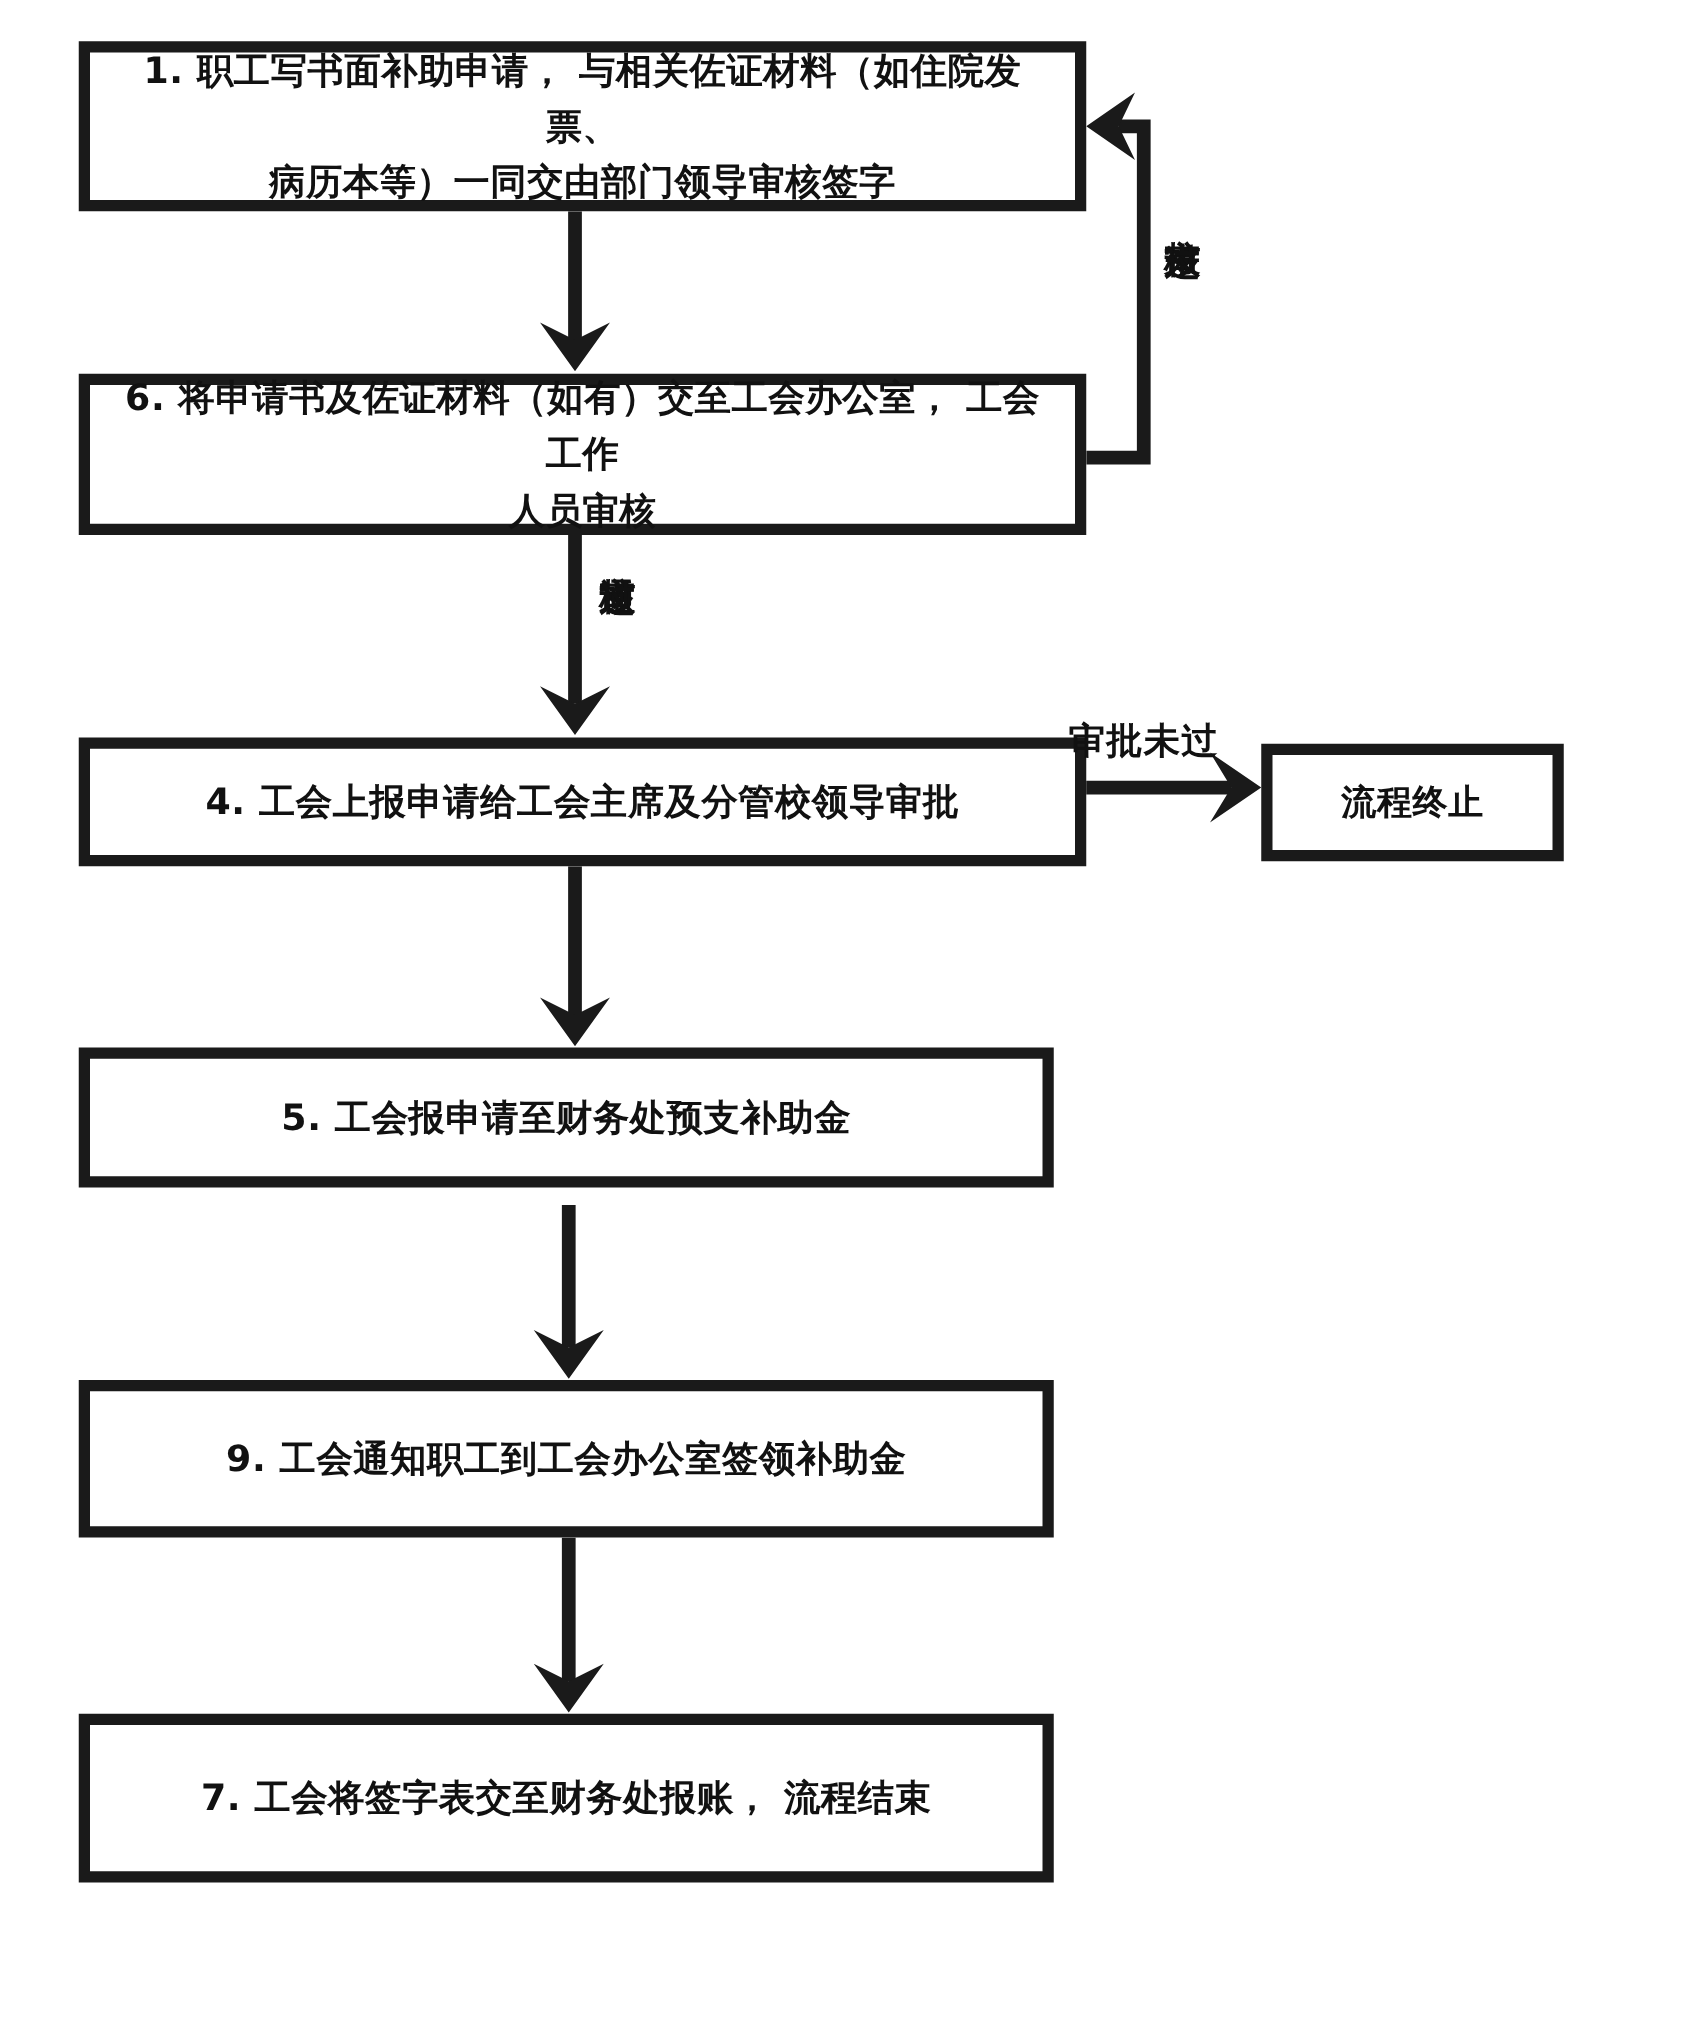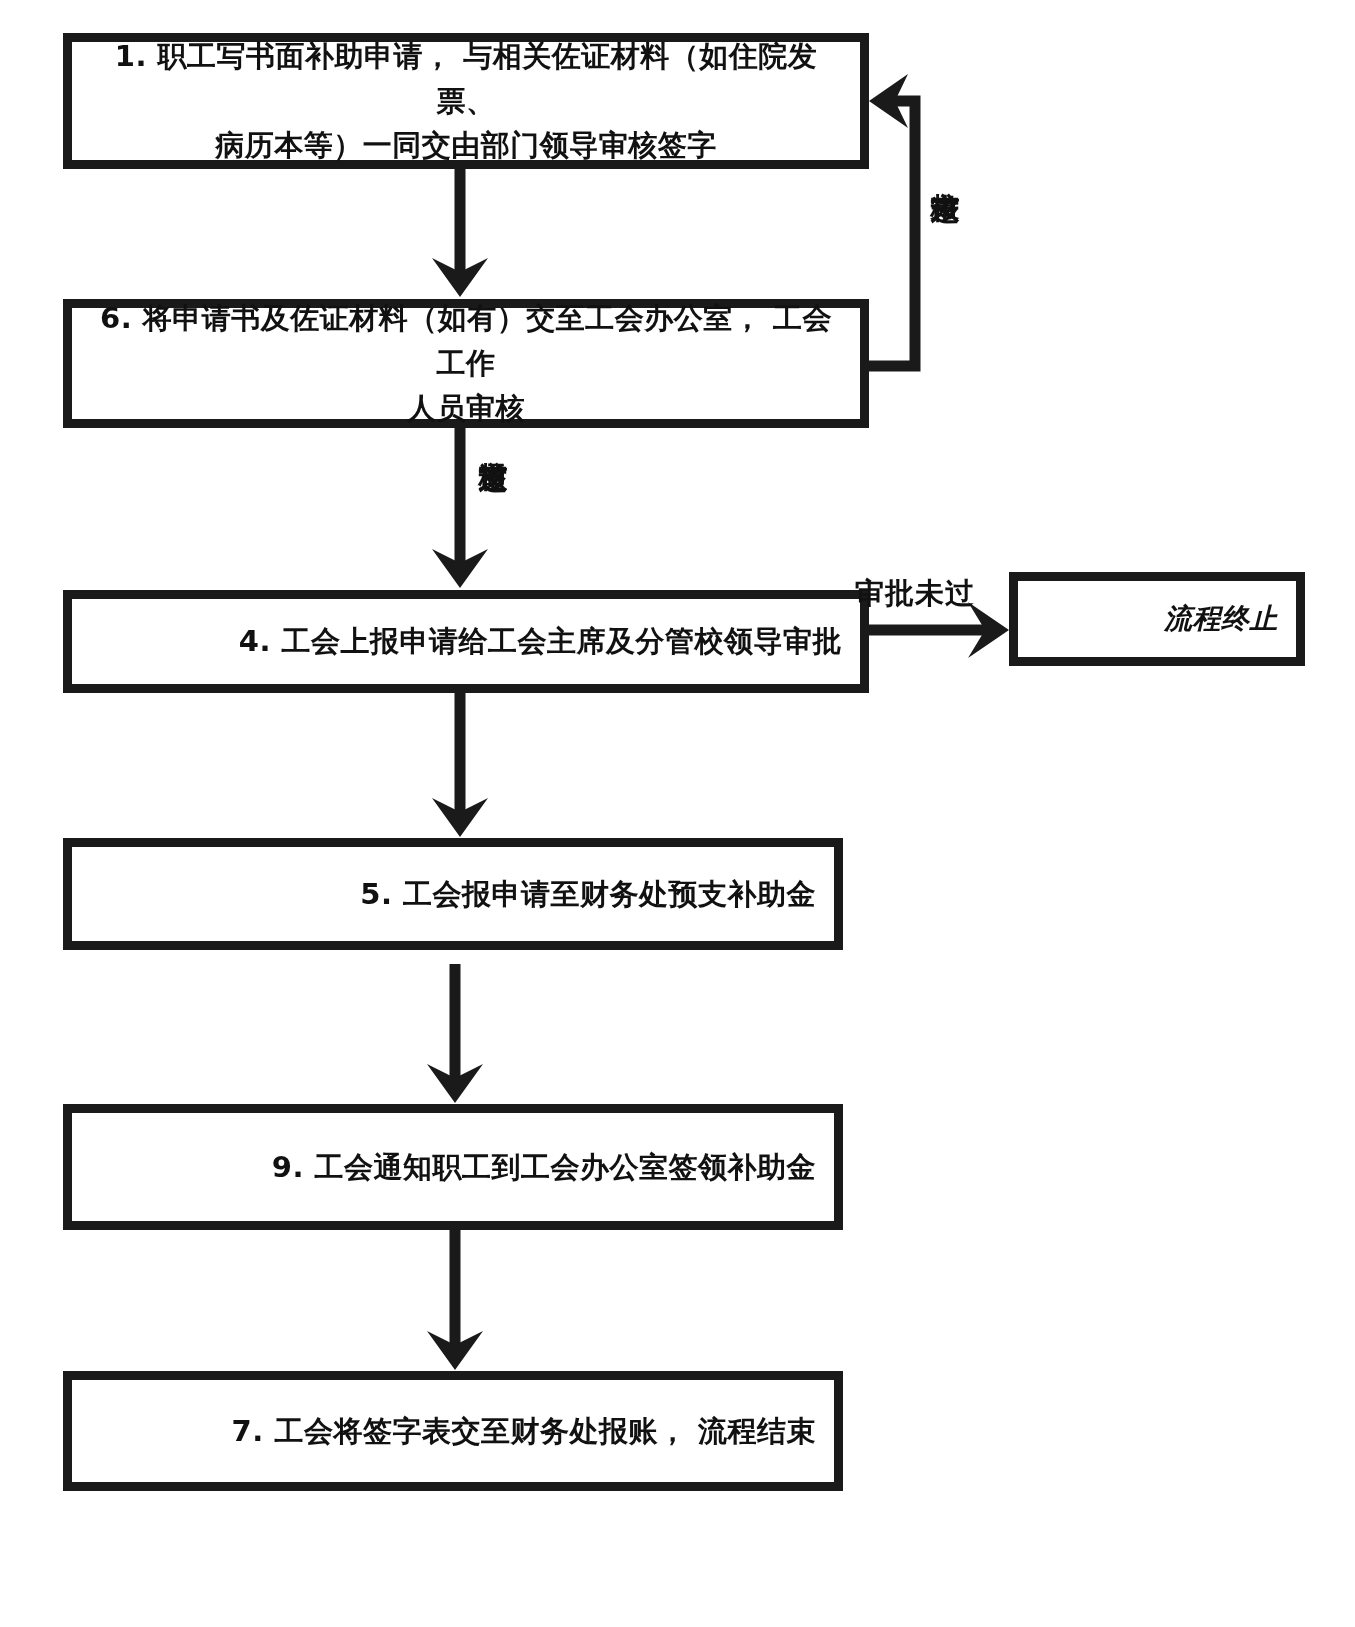--- a/index.html
+++ b/index.html
@@ -25,39 +25,39 @@
     width: 1355px;
     height: 1627px;
   }
   .node {
     position: absolute;
     box-sizing: border-box;
     border: 9px solid #1a1a1a;
     background: #ffffff;
     display: flex;
     align-items: center;
-    justify-content: flex-end;
+    justify-content: center;
     text-align: center;
     color: #111111;
     line-height: 1.55;
     font-weight: 700;
     letter-spacing: 0.5px;
   }
   .node-text {
     display: block;
     padding: 0 18px;
     white-space: pre-line;
   }
   .n-step1 { left: 63px;   top: 33px;   width: 806px; height: 136px; font-size: 29px; }
   .n-step2 { left: 63px;   top: 299px;  width: 806px; height: 129px; font-size: 29px; }
   .n-step4 { left: 63px;   top: 590px;  width: 806px; height: 103px; font-size: 29px; }
   .n-step5 { left: 63px;   top: 838px;  width: 780px; height: 112px; font-size: 29px; }
   .n-step6 { left: 63px;   top: 1104px; width: 780px; height: 126px; font-size: 29px; }
-  .n-step7 { left: 63px;   top: 1371px; width: 780px; height: 120px; font-size: 29px; }
-  .n-terminate { left: 1009px; top: 572px; width: 296px; height: 94px; font-size: 28px; font-style: italic; }
+  .n-step7 { left: 63px;   top: 1371px; width: 780px; height: 135px; font-size: 29px; }
+  .n-terminate { left: 1009px; top: 595px; width: 242px; height: 94px; font-size: 28px; }
 
   .edge-label {
     position: absolute;
     color: #111111;
     font-weight: 700;
     font-size: 29px;
     line-height: 1.05;
     letter-spacing: 1px;
     font-family: Liberation Serif, serif;
   }

